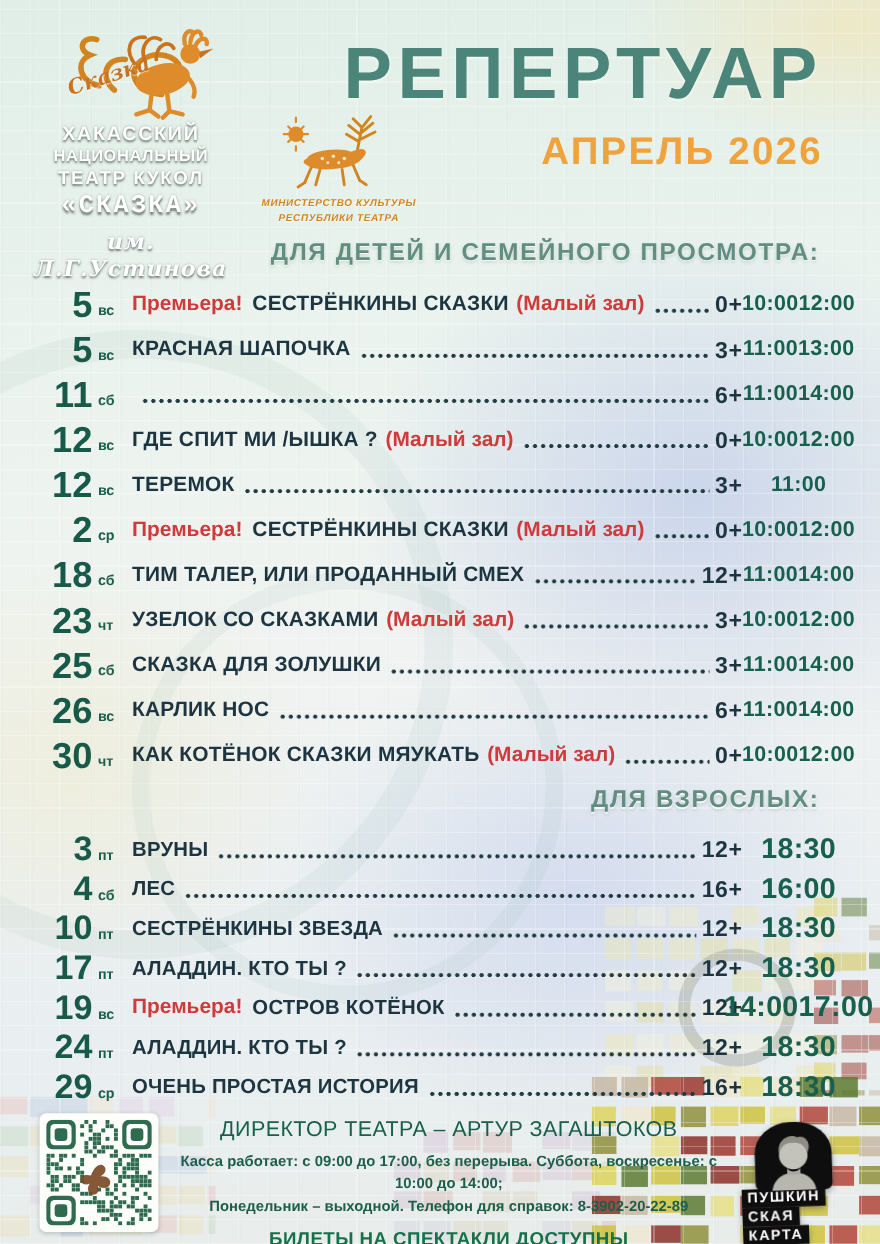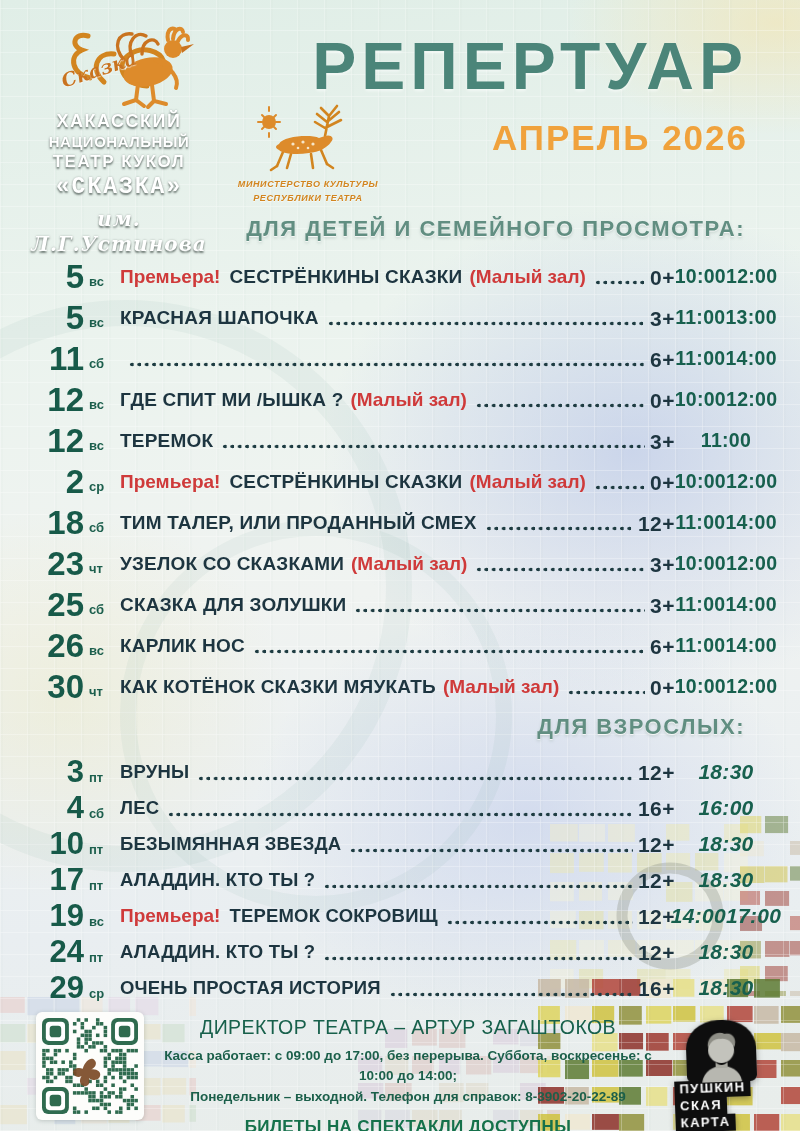--- a/index.html
+++ b/index.html
@@ -61,21 +61,21 @@
   .title{font-size:19px;font-weight:bold;color:#1d3540;letter-spacing:.2px;white-space:nowrap;}
   #sec-adults .title{font-size:18.5px;}
   .premiere{font-size:19px;font-weight:bold;color:#cf3a3a;margin-right:9px;white-space:nowrap;}
   .hall{font-size:19px;font-weight:bold;color:#cf3a3a;margin-left:7px;white-space:nowrap;}
   .dots{flex:1;height:7px;margin:12px 5px 0 9px;
     background-image:radial-gradient(circle at 3px 3.5px,#1e3c42 1.7px,transparent 2.1px);
     background-size:7.4px 7px;background-repeat:repeat-x;background-position:left center;}
   .age{font-size:21px;font-weight:bold;color:#1d3540;letter-spacing:.5px;margin-top:2px;}
   .times{width:78px;display:flex;flex-direction:row;justify-content:center;padding-left:12px;
     color:#17604e;font-weight:bold;font-size:19.5px;line-height:1.12;letter-spacing:.3px;}
-  #sec-adults .times{font-size:21px;font-style:italic;}
+  #sec-adults .times{font-size:26px;}
 
   
   .qr{position:absolute;left:36px;top:1012px;width:108px;height:108px;background:#fdfdfb;border-radius:6px;
     box-shadow:0 1px 4px rgba(60,80,70,.25);display:flex;align-items:center;justify-content:center;}
   .footer-center{position:absolute;left:148px;top:1016px;width:520px;text-align:center;}
   .director{font-size:19.5px;font-weight:normal;color:#17604b;letter-spacing:.4px;}
   .info{margin-top:7px;font-size:13.5px;font-weight:bold;color:#1b5f4a;line-height:1.5;}
   .tickets{margin-top:8px;font-size:17px;font-weight:bold;color:#15714b;letter-spacing:.4px;line-height:1.4;}
   .pushkin{position:absolute;left:674px;top:1020px;width:96px;transform:rotate(-2deg);z-index:5;
     filter:drop-shadow(0 2px 3px rgba(40,40,40,.4));}
@@ -528,21 +528,21 @@
             <span class="age">16+</span>
           </span>
           <span class="times">
             <span class="time">16:00</span>
           </span>
         </div>
         <div class="row">
           <span class="day">10</span>
           <span class="dow">пт</span>
           <span class="mid">
-            <span class="title">БЕЗЫМЯННАЯ ЗВЕЗДА</span>
+            <span class="title">СЕСТРЁНКИНЫ ЗВЕЗДА</span>
             <span class="dots"></span>
             <span class="age">12+</span>
           </span>
           <span class="times">
             <span class="time">18:30</span>
           </span>
         </div>
         <div class="row">
           <span class="day">17</span>
           <span class="dow">пт</span>
@@ -553,21 +553,21 @@
           </span>
           <span class="times">
             <span class="time">18:30</span>
           </span>
         </div>
         <div class="row">
           <span class="day">19</span>
           <span class="dow">вс</span>
           <span class="mid">
             <span class="premiere">Премьера!</span>
-            <span class="title">ТЕРЕМОК СОКРОВИЩ</span>
+            <span class="title">ОСТРОВ КОТЁНОК</span>
             <span class="dots"></span>
             <span class="age">12+</span>
           </span>
           <span class="times">
             <span class="time">14:00</span>
             <span class="time">17:00</span>
           </span>
         </div>
         <div class="row">
           <span class="day">24</span>

